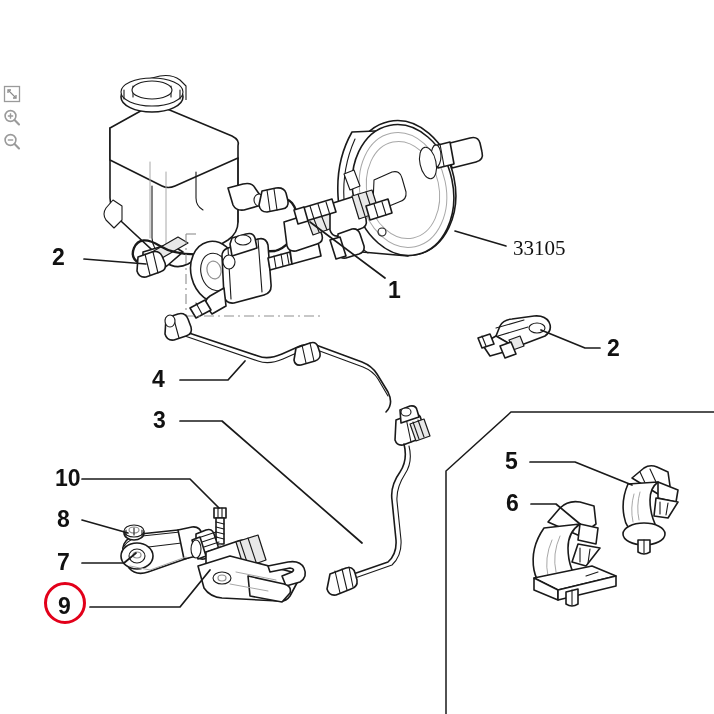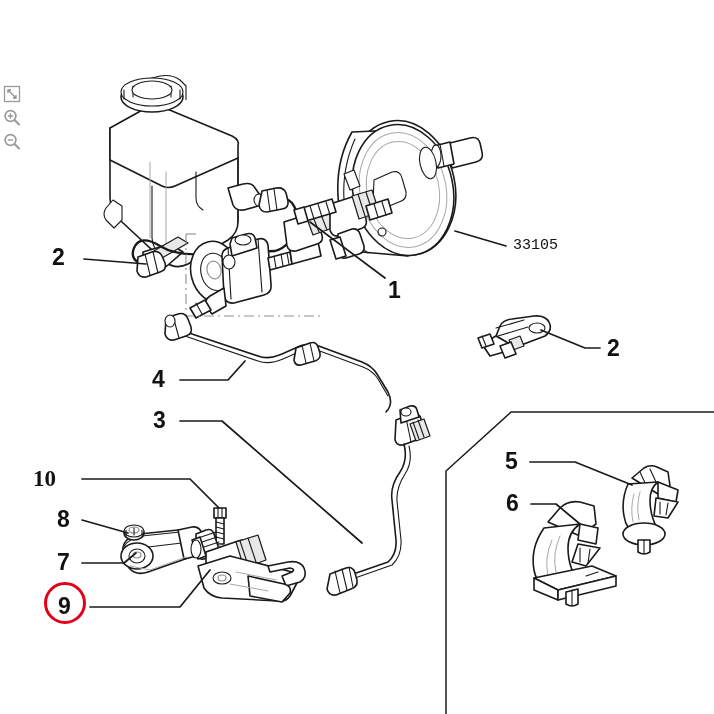--- a/index.html
+++ b/index.html
@@ -67,22 +67,22 @@
   }
   .callout-ring {
     position: absolute;
     border: 3px solid #e2001a;
     border-radius: 50%;
     box-sizing: border-box;
     z-index: 29;
   }
   .partnum-label {
     position: absolute;
-    font-family: Liberation Mono, monospace;
-    font-size: 15px;
+    font-family: Liberation Serif, serif;
+    font-size: 21px;
     color: #111111;
     line-height: 1;
     white-space: nowrap;
     z-index: 30;
     user-select: none;
   }
 </style>
 </head>
 <body>
 
@@ -448,19 +448,19 @@
     <span class="callout-label" style="left:153px; top:409px;">3</span>
     <span class="callout-label" style="left:152px; top:368px;">4</span>
     <span class="callout-label" style="left:505px; top:450px;">5</span>
     <span class="callout-label" style="left:506px; top:492px;">6</span>
     <span class="callout-label" style="left:57px; top:551px;">7</span>
     <span class="callout-label" style="left:57px; top:508px;">8</span>
 
     <div class="callout-ring" style="left:44px; top:582px; width:42px; height:42px;"></div>
     <span class="callout-label highlighted" style="left:58px; top:595px;">9</span>
 
-    <span class="callout-label" style="left:33px; top:467px;font-family:Liberation Serif, serif;">10</span>
+    <span class="callout-label" style="left:55px; top:467px;">10</span>
     <span class="callout-label" style="left:607px; top:337px;">2</span>
 
     <span class="partnum-label" style="left:513px; top:238px;">33105</span>
   </div>
 
 </div>
 
 </body></html>

